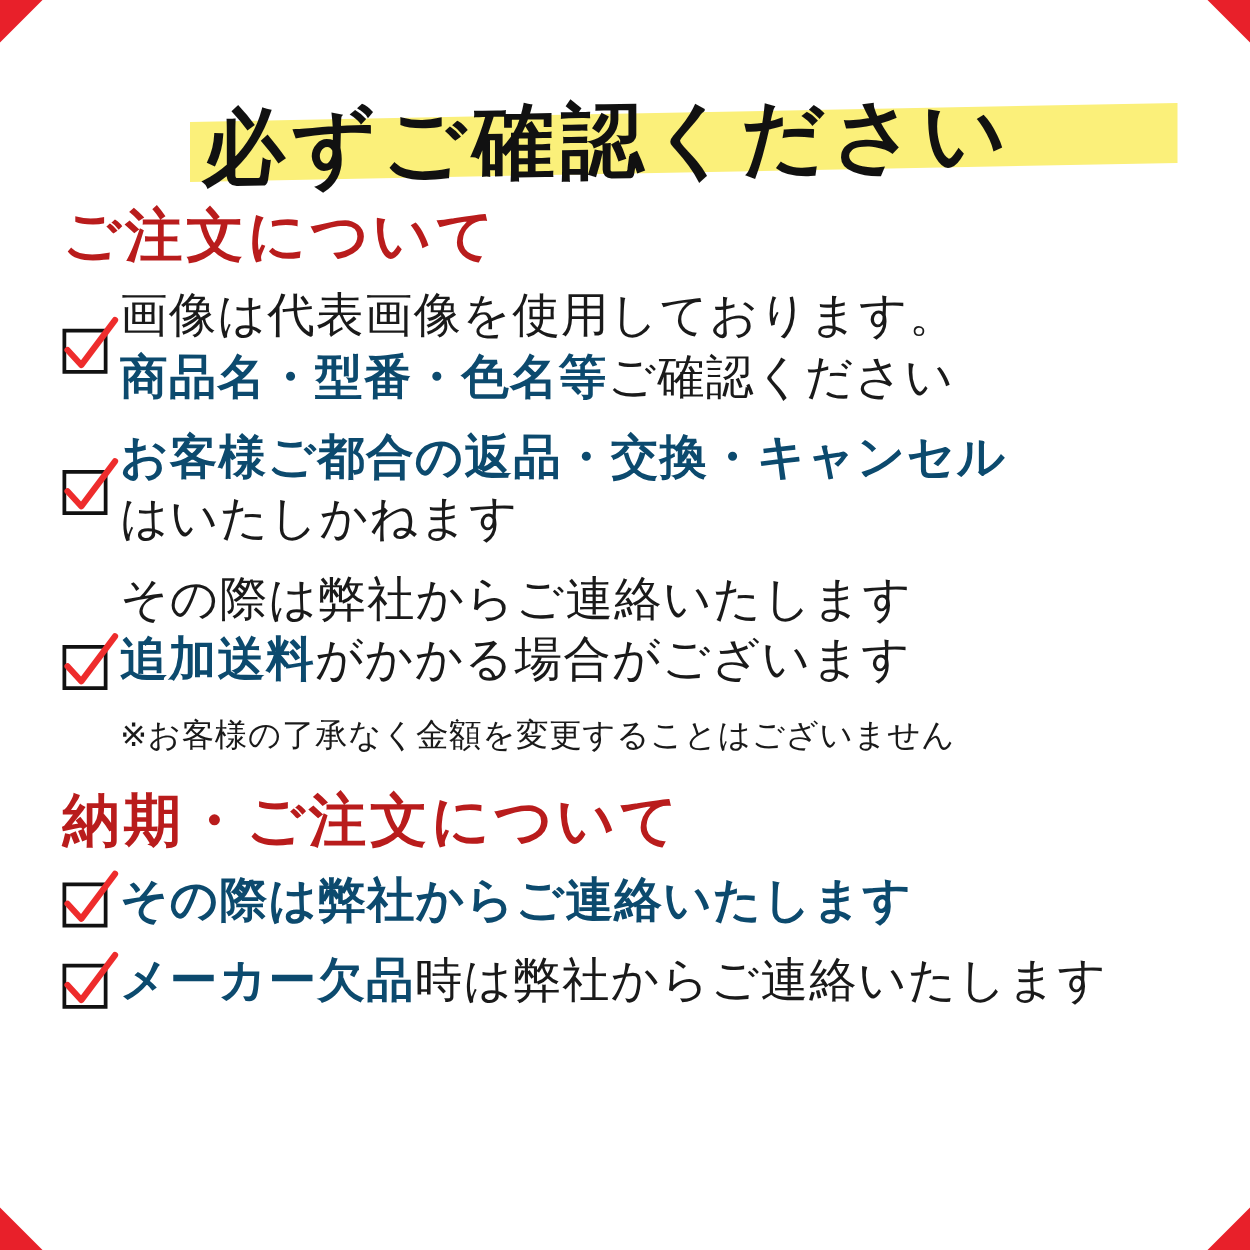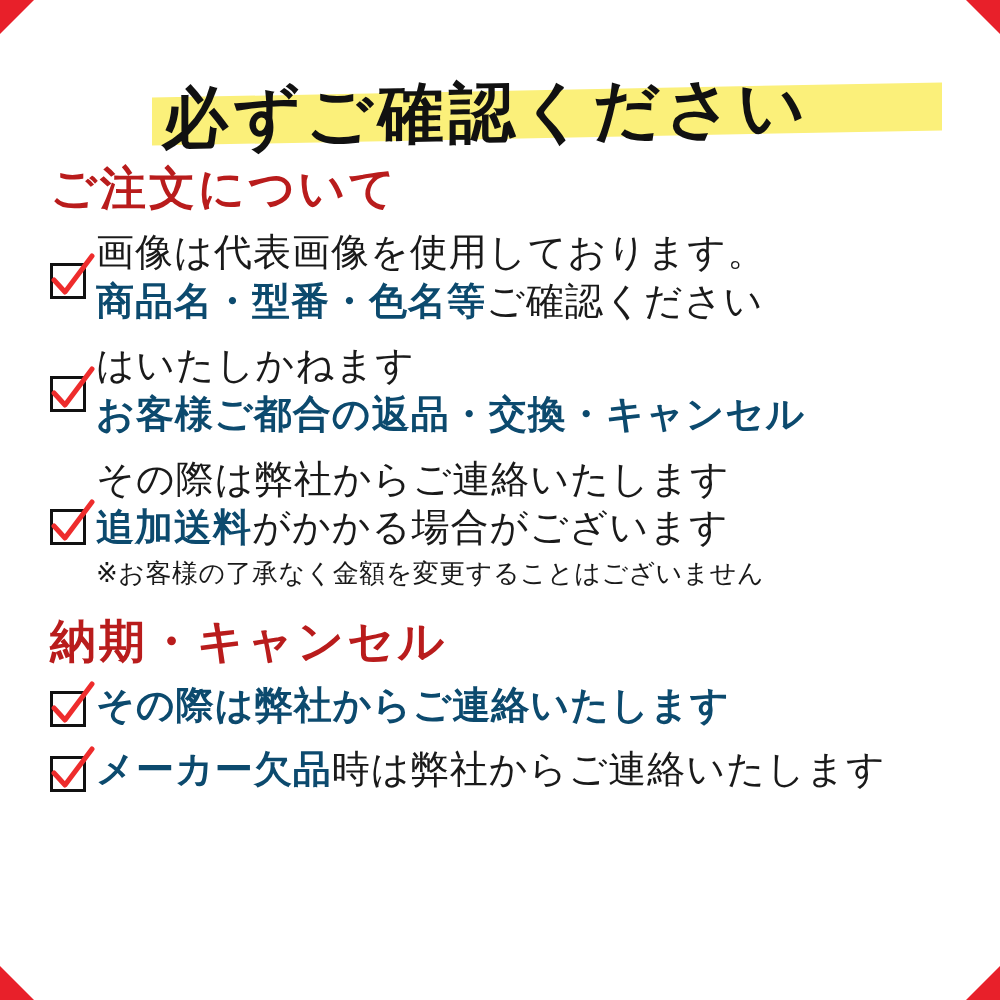--- a/index.html
+++ b/index.html
@@ -126,21 +126,21 @@
     white-space: nowrap;
   }
   .line.red, .red {
     color: #0c4a6e;
     font-weight: bold;
   }
   .note {
     font-size: 26px;
     letter-spacing: 0.5px;
     color: #1a1a1a;
-    margin: 4px 0 0 0;
+    margin: 19px 0 0 0;
     white-space: nowrap;
   }
 </style>
 </head>
 <body>
 
 <div class="corner corner-tl"></div>
 <div class="corner corner-tr"></div>
 <div class="corner corner-bl"></div>
 <div class="corner corner-br"></div>
@@ -166,39 +166,39 @@
     </div>
   </div>
 
   <div class="item">
     <div class="check">
       <svg viewBox="0 0 48 48" aria-hidden="true">
         <path d="M6 26 L17 38 L44 2" fill="none" stroke="#ee2c2c" stroke-width="5" stroke-linecap="round" stroke-linejoin="round"></path>
       </svg>
     </div>
     <div class="lines">
+      <div class="line red">お客様ご都合の返品・交換・キャンセル</div>
       <div class="line">はいたしかねます</div>
-      <div class="line red">お客様ご都合の返品・交換・キャンセル</div>
     </div>
   </div>
 
   <div class="item tight">
     <div class="check">
       <svg viewBox="0 0 48 48" aria-hidden="true">
         <path d="M6 26 L17 38 L44 2" fill="none" stroke="#ee2c2c" stroke-width="5" stroke-linecap="round" stroke-linejoin="round"></path>
       </svg>
     </div>
     <div class="lines">
       <div class="line">その際は弊社からご連絡いたします</div>
       <div class="line"><span class="red">追加送料</span><span>がかかる場合がございます</span></div>
       <div class="note">※お客様の了承なく金額を変更することはございません</div>
     </div>
   </div>
 
-  <div class="section-heading second">納期・キャンセル</div>
+  <div class="section-heading second">納期・ご注文について</div>
 
   <div class="item">
     <div class="check">
       <svg viewBox="0 0 48 48" aria-hidden="true">
         <path d="M6 26 L17 38 L44 2" fill="none" stroke="#ee2c2c" stroke-width="5" stroke-linecap="round" stroke-linejoin="round"></path>
       </svg>
     </div>
     <div class="lines">
       <div class="line red">その際は弊社からご連絡いたします</div>
     </div>

